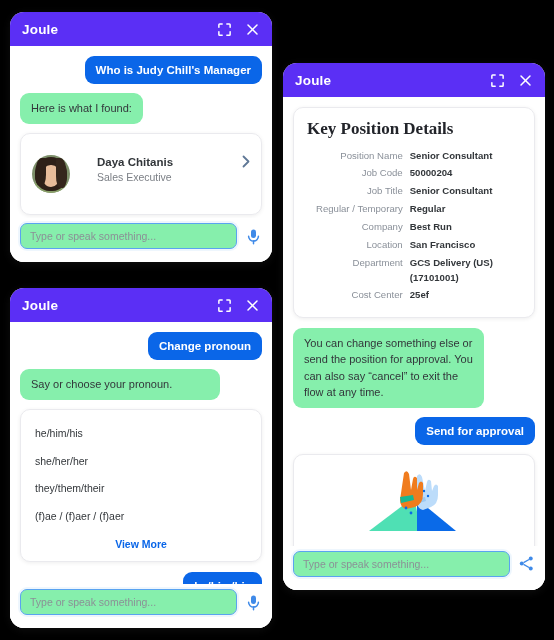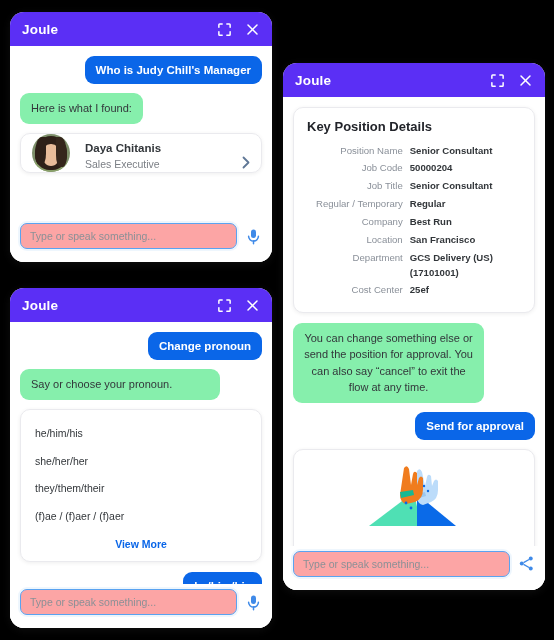--- a/index.html
+++ b/index.html
@@ -76,21 +76,21 @@
 
   .card {
     background: #ffffff;
     border: 1px solid #eaeaee;
     border-radius: 10px;
     box-shadow: 0 1px 4px rgba(0,0,0,0.07);
     width: 100%;
   }
 
   
-  .person-card { display: flex; align-items: flex-end; padding: 0 11px; gap: 15px; }
+  .person-card { display: flex; align-items: flex-start; padding: 21px 11px; gap: 27px; }
   .avatar {
     width: 38px; height: 38px; flex: 0 0 38px;
     border-radius: 50%;
     overflow: hidden;
     position: relative;
     background: #7d8f6a;
   }
   .avatar .hair {
     position:absolute; left:3px; top:2px; width:32px; height:34px;
     background:#2e2018; border-radius:50% 50% 45% 45%;
@@ -125,34 +125,34 @@
     display: flex;
     align-items: center;
     padding: 0 10px 8px 10px;
     gap: 8px;
   }
   .composer-input {
     flex: 1 1 auto;
     height: 26px;
     border: 1.5px solid #5aa3f0;
     border-radius: 7px;
-    background: #fca5a5;
+    background: #86efac;
     font-size: 10.5px;
     color: #32363a;
     padding: 0 9px;
     outline: none;
     font-family: "Liberation Sans", sans-serif;
     box-shadow: 0 0 0 2px rgba(90,163,240,0.10);
   }
   .composer-input::placeholder { color: #8b9096; }
   .composer-icon { width: 17px; height: 19px; flex: 0 0 17px; cursor: pointer; }
 
   
   .kpd { padding: 11px 13px 12px 13px; }
-  .kpd-title { font-size: 13px; font-weight: bold; color: #22242a; margin-bottom: 8px; }
+  .kpd-title { font-size: 17px; font-weight: bold; color: #22242a; margin-bottom: 8px; font-family: Liberation Serif, serif; }
   .kpd-table { width: 100%; border-collapse: collapse; }
   .kpd-table td { padding: 1.5px 0; vertical-align: top; font-size: 9.6px; line-height: 1.55; }
   .kpd-label { text-align: right; color: #8a9099; width: 48%; padding-right: 7px !important; white-space: nowrap; }
   .kpd-value { color: #32363a; font-weight: bold; }
 
   
   .approval { padding: 14px 13px 16px 13px; text-align: center; }
   .hifive { width: 100%; height: 78px; display: flex; justify-content: center; align-items: flex-end; margin-bottom: 8px; }
   .approval-title { font-size: 13px; font-weight: bold; color: #22242a; margin-bottom: 6px; }
   .approval-sub { font-size: 9.6px; color: #4a4f56; line-height: 1.42; padding: 0 10px; margin-bottom: 10px; }
@@ -353,21 +353,21 @@
           </tr>
           <tr>
             <td class="kpd-label">Cost Center</td>
             <td class="kpd-value">25ef</td>
           </tr>
         </tbody>
           </table>
       </div>
 
       <div class="row left" style="margin-top:10px;">
-        <div class="bubble-bot" style="max-width:79%;text-align:center;">You can change something else or send the position for approval. You can also say “cancel” to exit the flow at any time.</div>
+        <div class="bubble-bot" style="max-width:79%;">You can change something else or send the position for approval. You can also say “cancel” to exit the flow at any time.</div>
       </div>
 
       <div class="row right">
         <div class="bubble-user">Send for approval</div>
       </div>
 
       <div class="card approval">
         <div class="hifive">
           <svg width="118" height="78" viewBox="0 0 118 78" fill="none">
 

